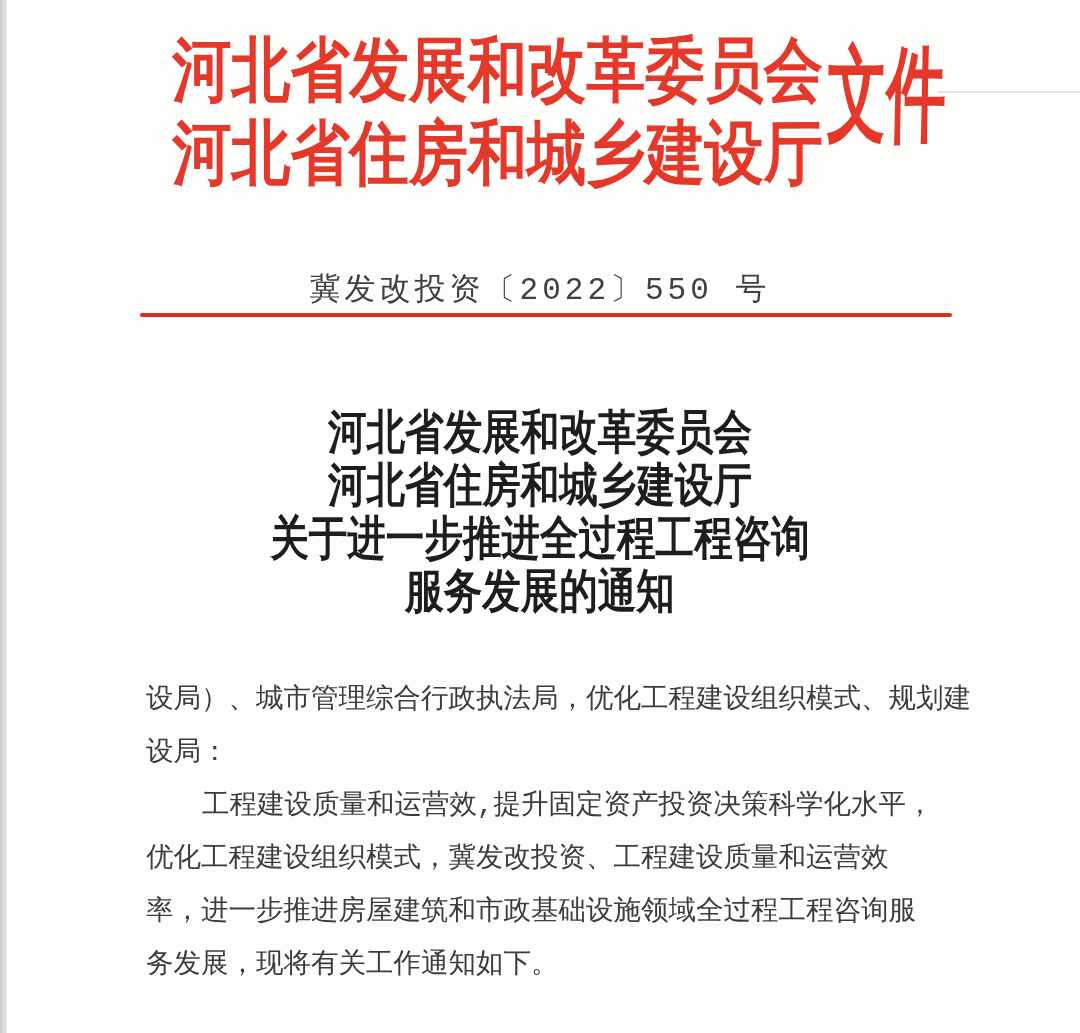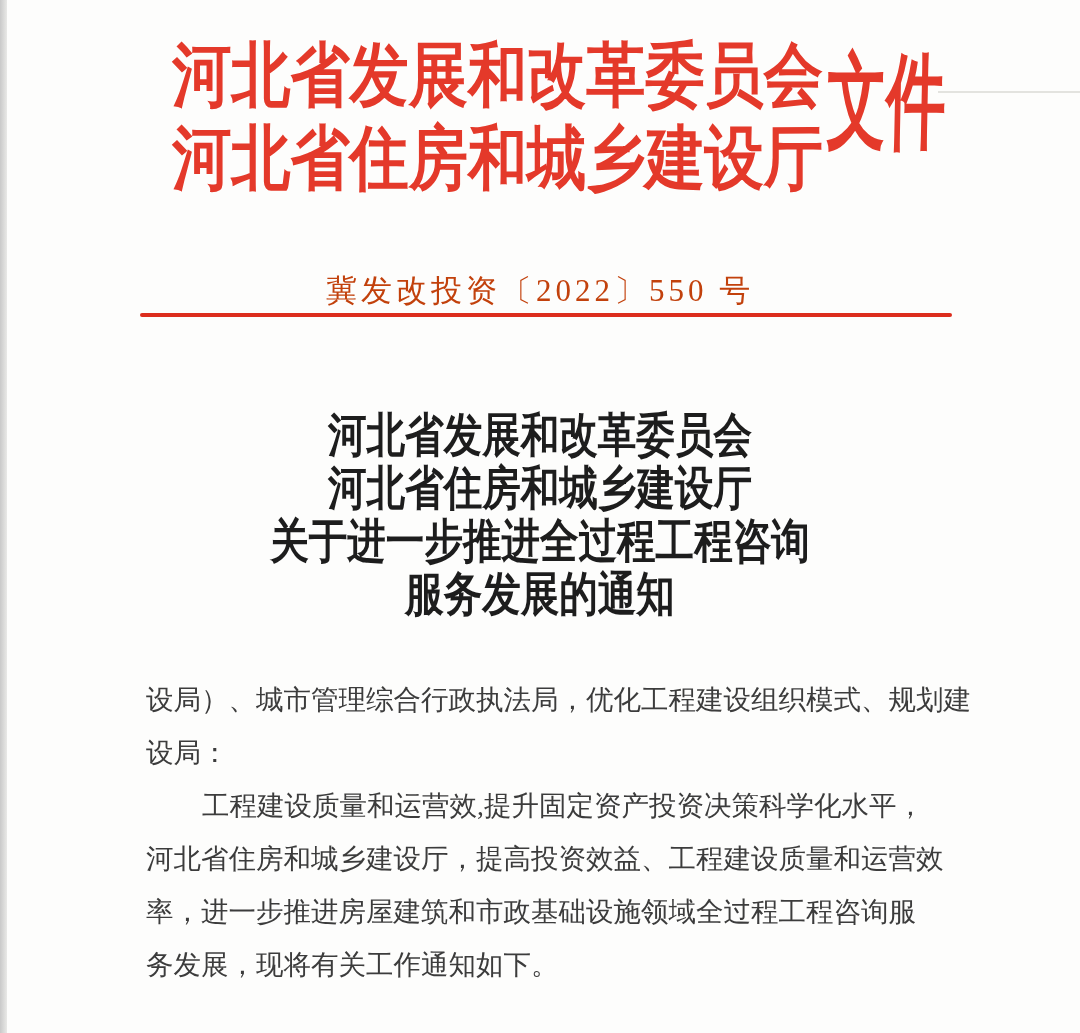--- a/index.html
+++ b/index.html
@@ -1,21 +1,21 @@
 <!DOCTYPE html>
 <html style="--red: #e4392a; --line-red: #dc2d1d;"><head>
 <meta charset="utf-8">
 <style>
   html,body{margin:0;padding:0;background:#ffffff;}
   .page{
     position:relative;
     width:1080px;height:1033px;
     background:#fdfdfc;
     overflow:hidden;
-    font-family:Liberation Serif, serif;
+    font-family:Liberation Mono, monospace;
   }
   .scan-edge{
     position:absolute;left:0;top:0;width:7px;height:100%;
     background:linear-gradient(to right,#c9c9c9,#e9e9e7);
   }
   .fold-artifact{
     position:absolute;left:938px;top:91px;width:142px;height:2px;
     background:#e3e3df;
   }
   .agency{
@@ -30,21 +30,21 @@
     position:absolute;left:828px;top:50px;
     font-size:104px;line-height:104px;font-weight:700;
     color:var(--red,#e4392a);
     transform:scaleX(0.57) skewX(-2deg);transform-origin:left top;
     white-space:nowrap;
   }
   .doc-no{
     position:absolute;left:0;top:273px;width:1080px;
     text-align:center;
     font-size:31px;line-height:36px;
-    color:#c2410c;letter-spacing:4px;white-space:nowrap;
+    color:#404040;letter-spacing:4px;white-space:nowrap;
   }
   .red-rule{
     position:absolute;left:140px;top:313px;width:812px;height:4px;
     background:var(--line-red,#dc2d1d);border-radius:2px;
   }
   .title{
     position:absolute;left:12px;top:409px;width:1056px;
     text-align:center;
     font-size:47px;line-height:53px;font-weight:700;
     color:#1d1d1d;
@@ -85,19 +85,19 @@
     <div>服务发展的通知</div>
   </div>
 
   <div class="body-text">
     <div class="para">
       <div class="line">设局）、城市管理综合行政执法局，优化工程建设组织模式、规划建</div>
       <div class="line">设局：</div>
     </div>
     <div class="para">
       <div class="line indent">工程建设质量和运营效,提升固定资产投资决策科学化水平，</div>
-      <div class="line">河北省住房和城乡建设厅，提高投资效益、工程建设质量和运营效</div>
+      <div class="line">优化工程建设组织模式，冀发改投资、工程建设质量和运营效</div>
       <div class="line">率，进一步推进房屋建筑和市政基础设施领域全过程工程咨询服</div>
       <div class="line">务发展，现将有关工作通知如下。</div>
     </div>
   </div>
 
 </div>
 
 </body></html>

